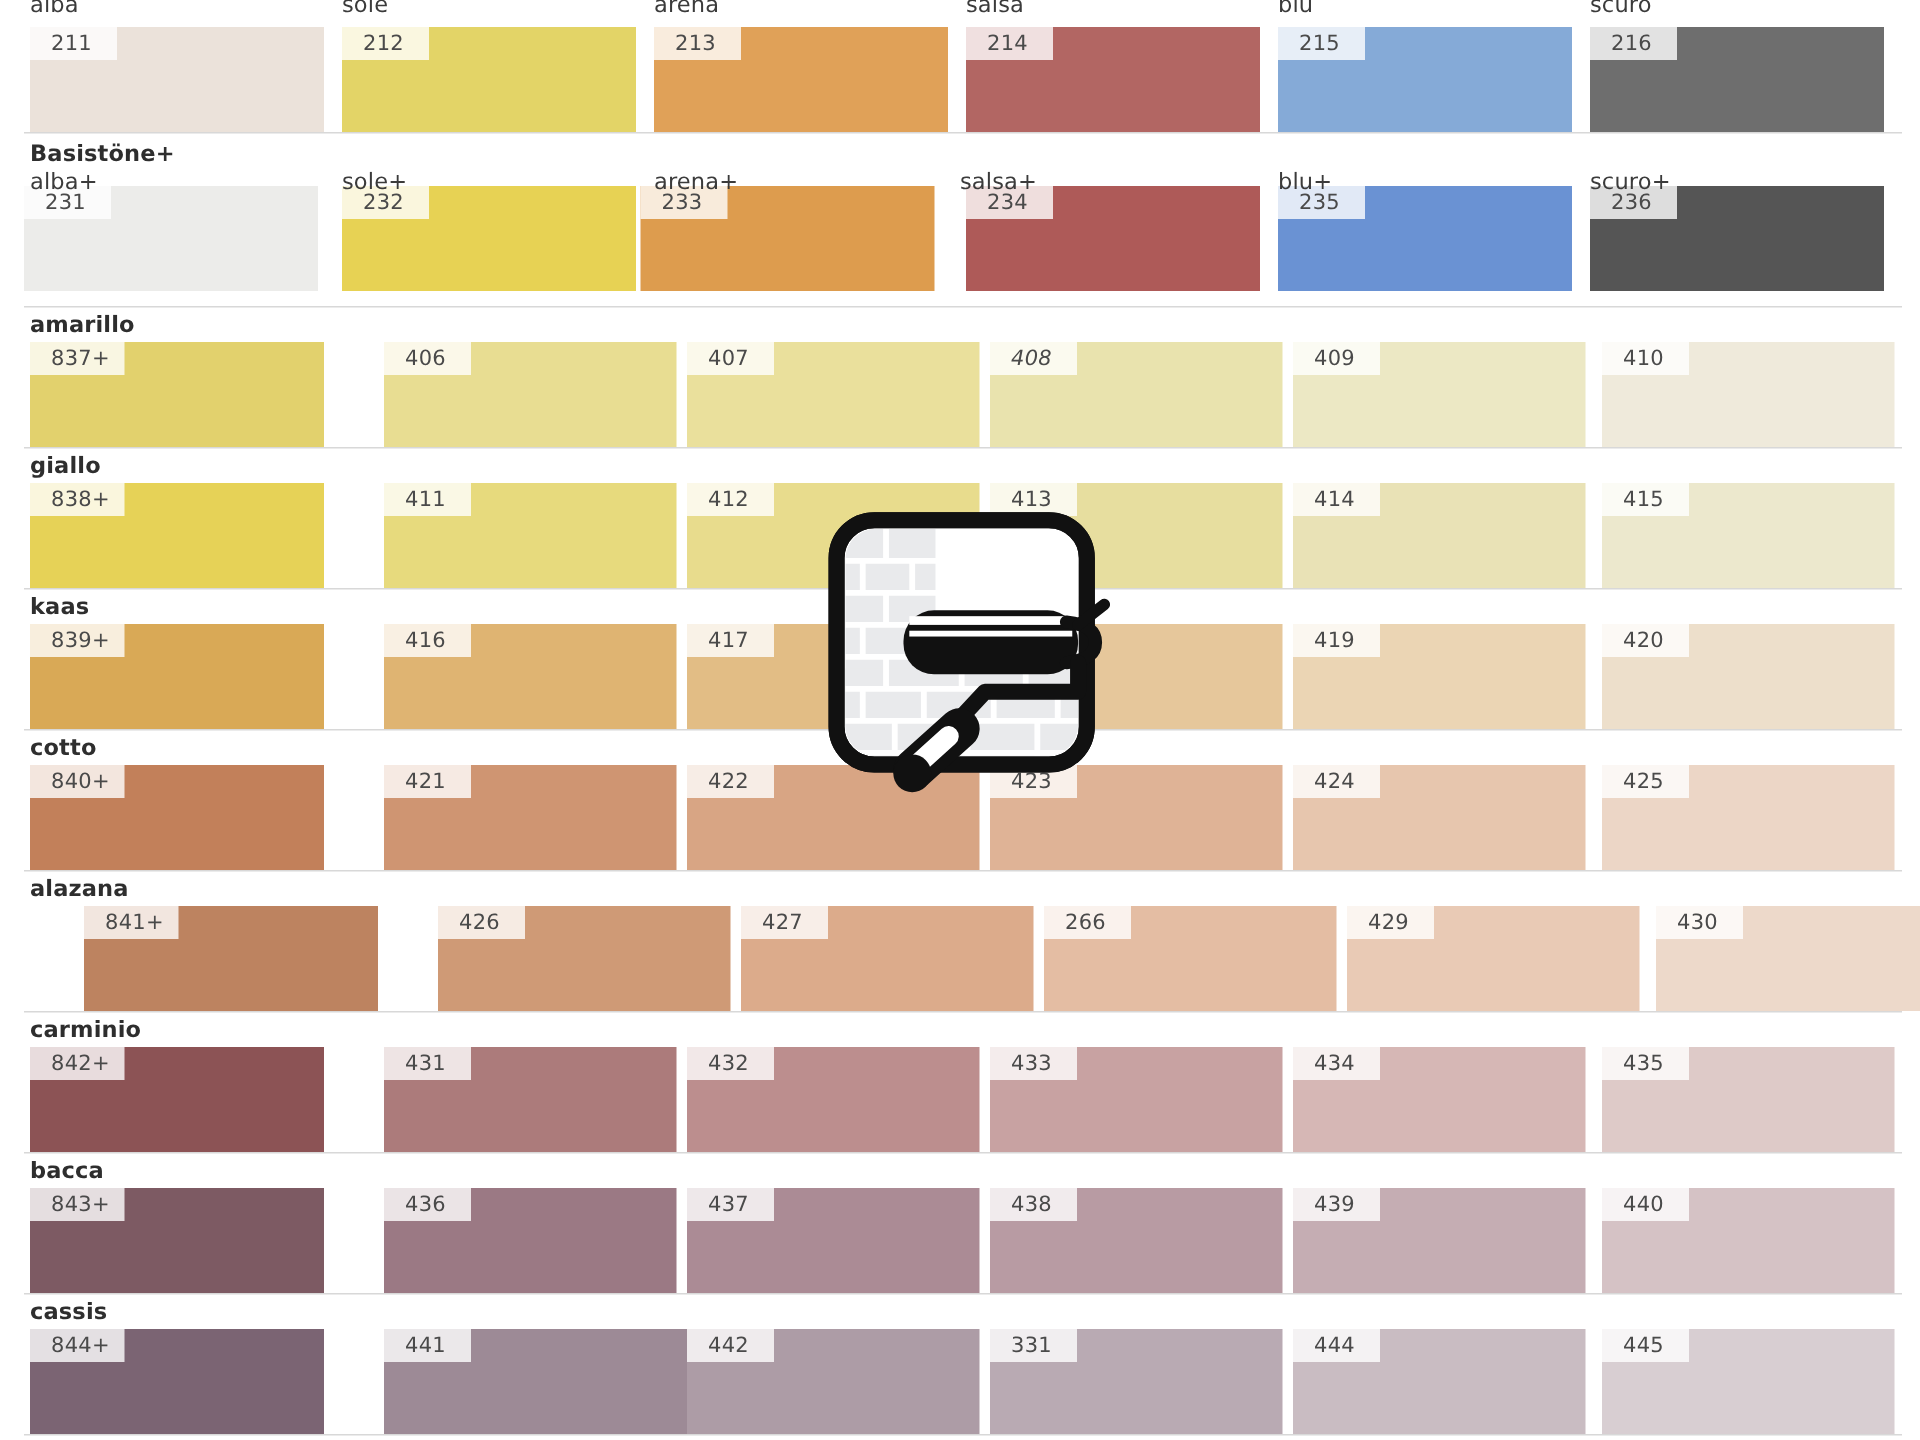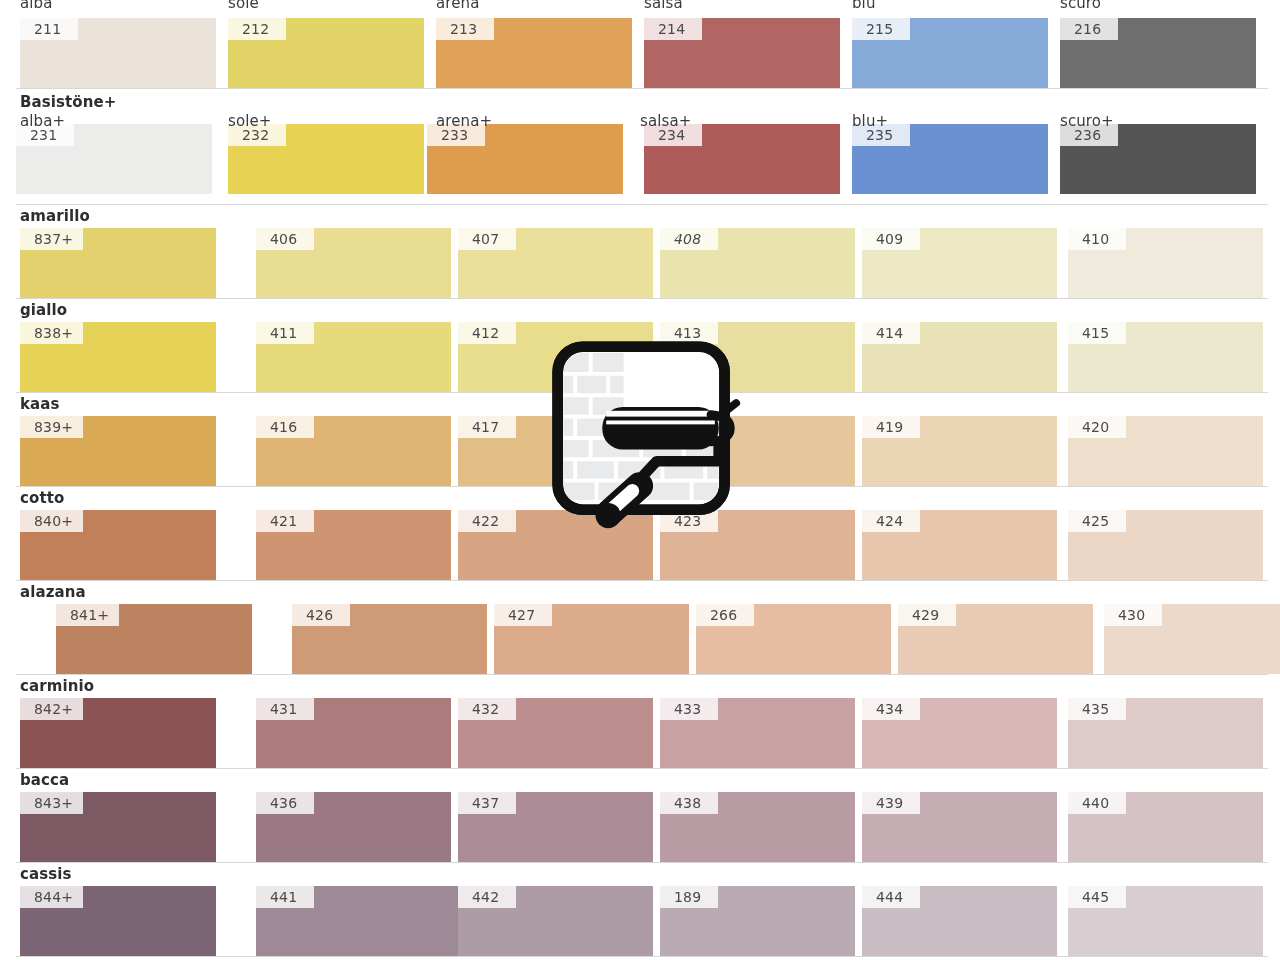--- a/index.html
+++ b/index.html
@@ -283,21 +283,21 @@
           <div class="swatch" style="left: 20px; width: 196px; background: rgb(123, 100, 115);">
             <div class="chip">844+</div>
           </div>
           <div class="swatch" style="left: 256px; width: 205px; background: rgb(157, 138, 150);">
             <div class="chip">441</div>
           </div>
           <div class="swatch" style="left: 458px; width: 195px; background: rgb(173, 156, 166);">
             <div class="chip">442</div>
           </div>
           <div class="swatch" style="left: 660px; width: 195px; background: rgb(185, 170, 179);">
-            <div class="chip">189</div>
+            <div class="chip">331</div>
           </div>
           <div class="swatch" style="left: 862px; width: 195px; background: rgb(201, 188, 194);">
             <div class="chip">444</div>
           </div>
           <div class="swatch" style="left: 1068px; width: 195px; background: rgb(216, 206, 210);">
             <div class="chip">445</div>
           </div>
         </div>
       </div>
       <div class="rule" style="position: absolute; top: 956px;"></div>

